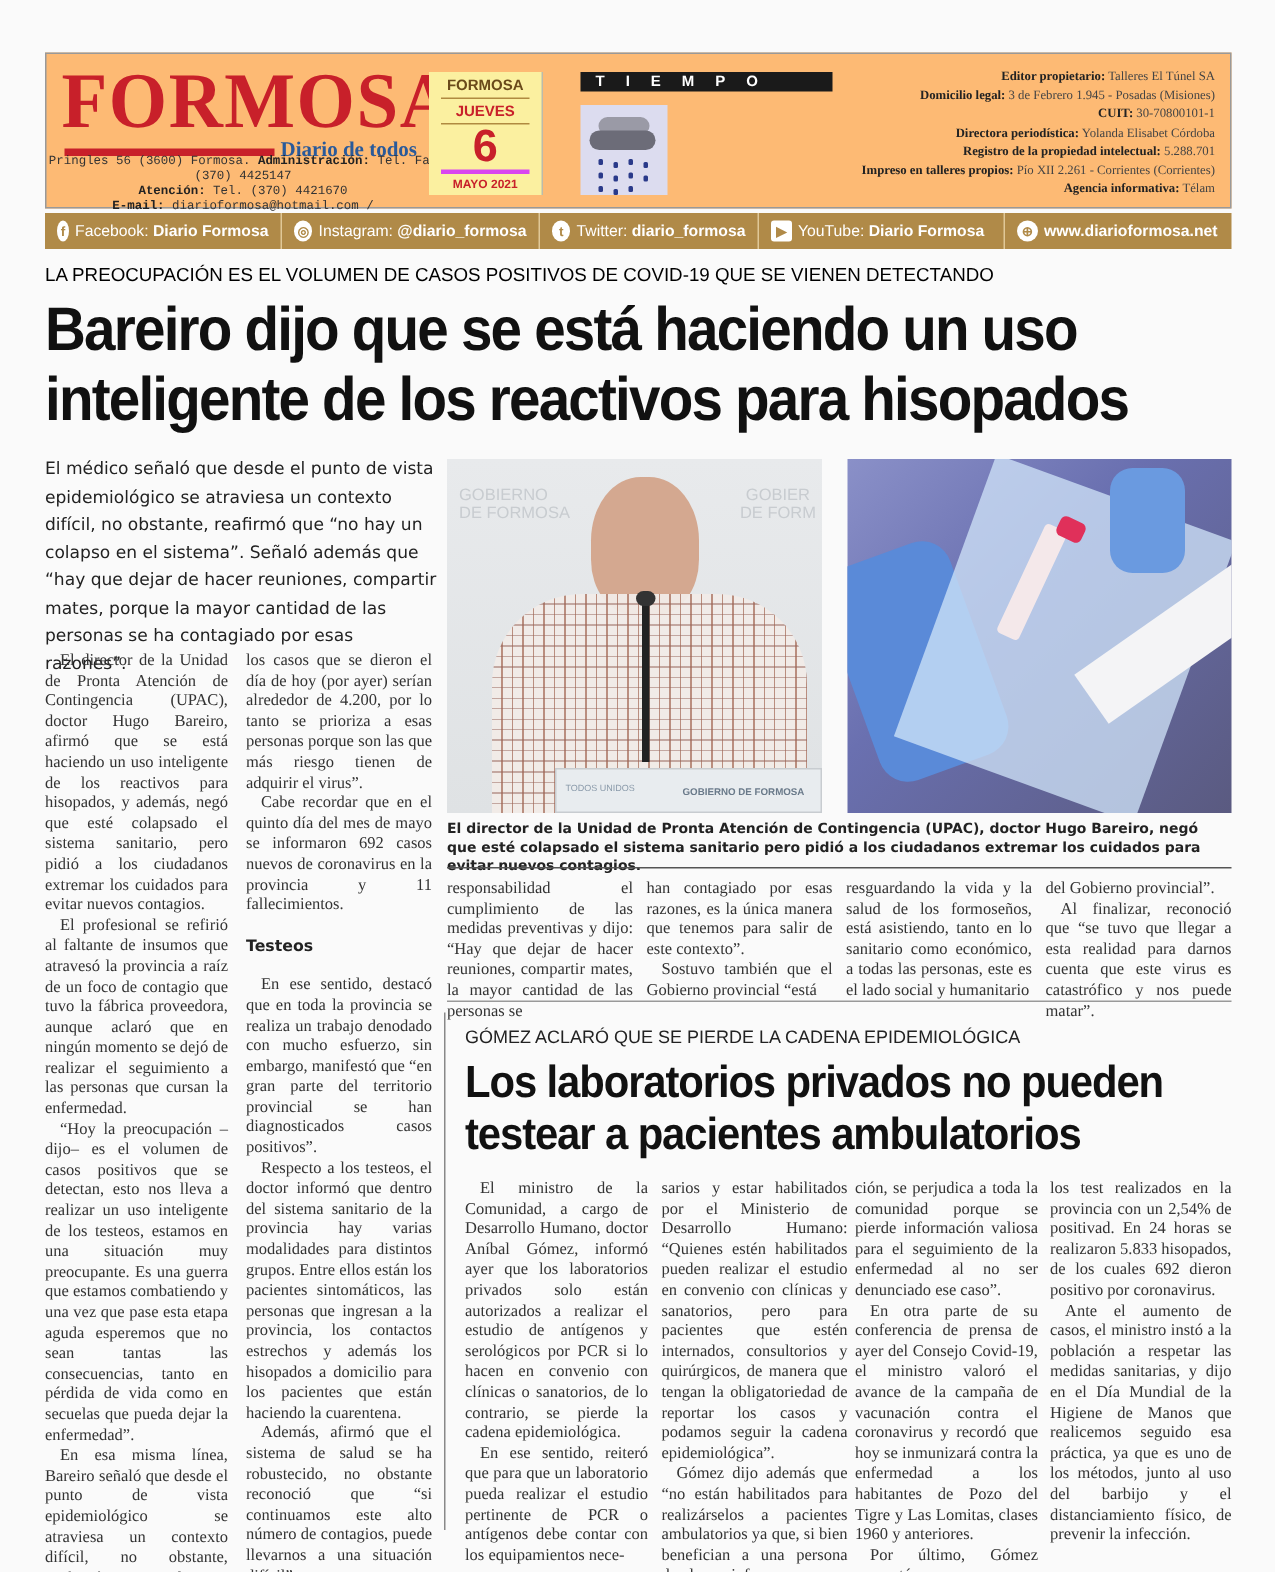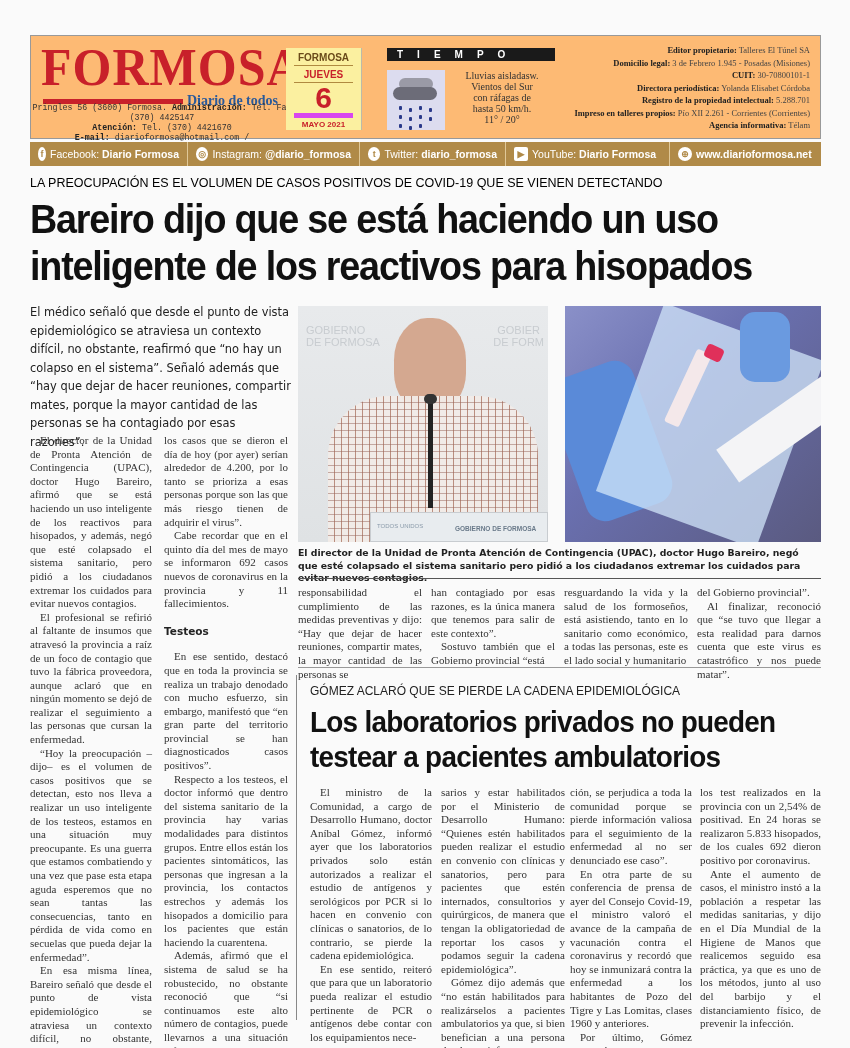--- a/index.html
+++ b/index.html
@@ -8,21 +8,21 @@
 .logo{position:absolute;left:10px;top:8px;width:250px}
 .logo-word{font-family:"Liberation Serif",serif;font-weight:bold;font-size:50px;color:#c8202a;letter-spacing:1px;line-height:46px;transform:scaleY(1.05)}
 .logo-bar{position:absolute;left:2px;top:55px;width:140px;height:5px;background:#c8202a}
 .logo-sub{position:absolute;left:146px;top:49px;font-family:"Liberation Serif",serif;font-weight:bold;font-size:14px;color:#2a5a9a}
 .contact{position:absolute;left:0;top:67px;width:262px;text-align:center;font-family:Liberation Mono, monospace;font-size:8.3px;line-height:10px;color:#333}
 .contact b{color:#222}
 .datebox{position:absolute;left:255px;top:12px;width:76px;height:82px;background:#fbf0a0;border-right:1px solid #bba;text-align:center;font-family:"Liberation Sans",sans-serif}
 .date-city{font-size:10px;font-weight:bold;color:#6a4a1a;margin-top:4px;border-bottom:1px solid #b08a40;margin-left:8px;margin-right:8px;padding-bottom:2px}
 .date-day{font-size:10px;font-weight:bold;color:#c8202a;margin-top:3px;border-bottom:1px solid #b08a40;margin-left:8px;margin-right:8px;padding-bottom:2px}
 .date-num{font-size:30px;font-weight:bold;color:#c8202a;line-height:30px}
-.date-month{font-size:8px;font-weight:bold;color:#c8202a;border-top:5px solid #d946ef;margin-left:8px;margin-right:8px;padding-top:2px}
+.date-month{font-size:8px;font-weight:bold;color:#c8202a;border-top:3px solid #d946ef;margin-left:8px;margin-right:8px;padding-top:2px}
 .weather{position:absolute;left:356px;top:12px;width:168px;height:82px}
 .weather-head{background:#1a1a1a;color:#fff;font-family:"Liberation Sans",sans-serif;font-weight:bold;font-size:10px;letter-spacing:14px;padding-left:10px;height:13px;line-height:13px}
 .weather-icon{position:absolute;left:0;top:22px;width:58px;height:60px;background:#dcdcef}
 .cloud{position:absolute;background:#777;border-radius:10px}
 .drop{position:absolute;width:3px;height:4px;background:#2a3a8a;border-radius:1px}
 .weather-text{position:absolute;left:62px;top:22px;width:106px;text-align:center;font-family:"Liberation Serif",serif;font-size:10px;line-height:11px;color:#333}
 .info{position:absolute;right:10px;top:8px;width:270px;text-align:right;font-family:"Liberation Serif",serif;font-size:8.5px;line-height:12.5px;color:#444}
 .info b{color:#222}
 .socialbar{position:absolute;left:30px;top:142px;width:791px;height:24px;background:#b08a48;display:flex;align-items:center}
 .soc{display:flex;align-items:center;height:100%;padding:0 8px;font-family:"Liberation Sans",sans-serif;font-size:10.5px;color:#fff;border-right:1px solid #e0c898;white-space:nowrap}
@@ -75,27 +75,20 @@
         <div class="drop" style="left:22px;top:38px"></div>
         <div class="drop" style="left:32px;top:36px"></div>
         <div class="drop" style="left:42px;top:38px"></div>
       <div class="drop" style="left:12px;top:45px"></div>
         <div class="drop" style="left:22px;top:47px"></div>
         <div class="drop" style="left:32px;top:45px"></div>
         <div class="drop" style="left:42px;top:47px"></div>
       <div class="drop" style="left:12px;top:54px"></div>
         <div class="drop" style="left:22px;top:56px"></div>
         <div class="drop" style="left:32px;top:54px"></div>
-    </div>
-    <div class="weather-text">
-      <div>Lluvias aisladasw.</div>
-      <div>Vientos del Sur</div>
-      <div>con ráfagas de</div>
-      <div>hasta 50 km/h.</div>
-      <div>11° / 20°</div>
     </div>
   </div>
 
   <div class="info">
     <div><b>Editor propietario:</b> <span>Talleres El Túnel SA</span></div>
     <div><b>Domicilio legal:</b> <span>3 de Febrero 1.945 - Posadas (Misiones)</span></div>
     <div><b>CUIT:</b> <span>30-70800101-1</span></div>
     <div><b>Directora periodística:</b> <span>Yolanda Elisabet Córdoba</span></div>
     <div><b>Registro de la propiedad intelectual:</b> <span>5.288.701</span></div>
     <div><b>Impreso en talleres propios:</b> <span>Pío XII 2.261 - Corrientes (Corrientes)</span></div>

